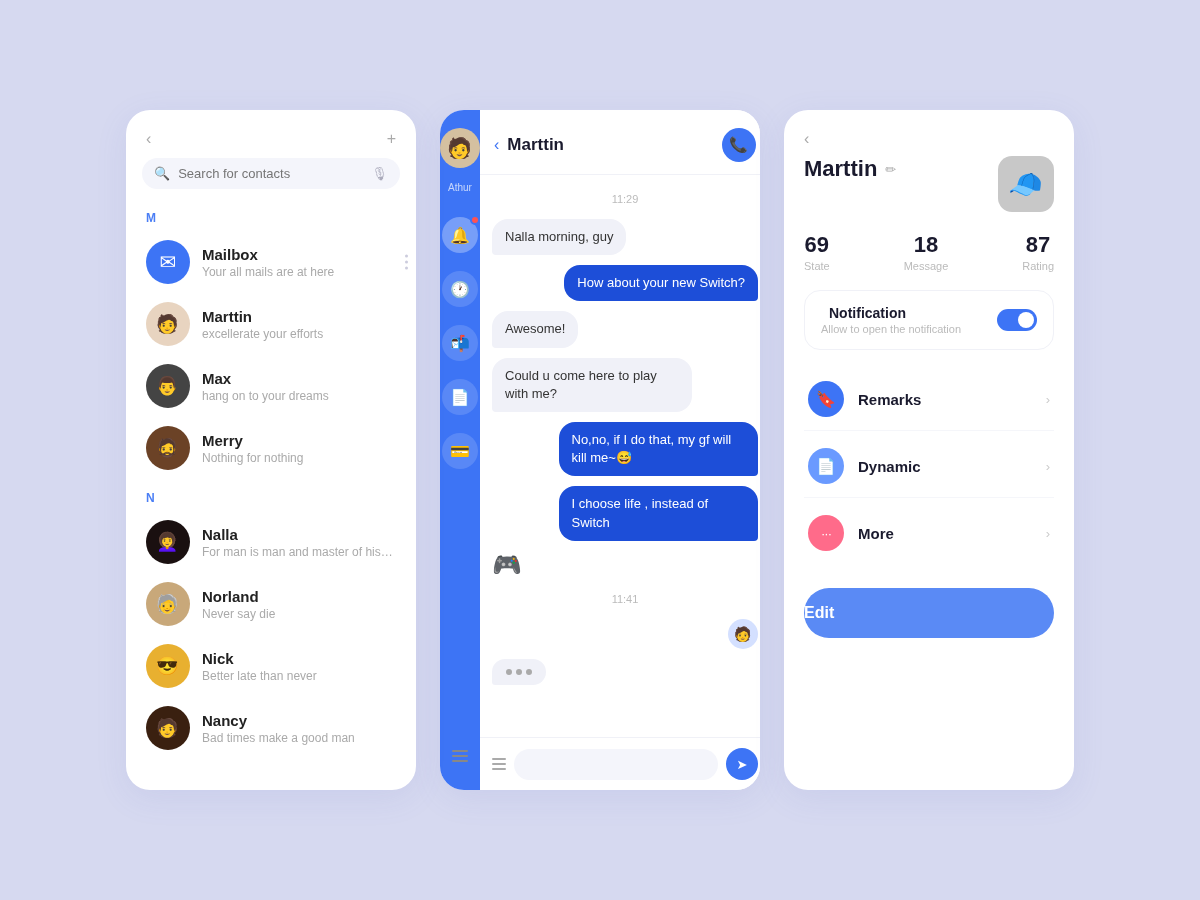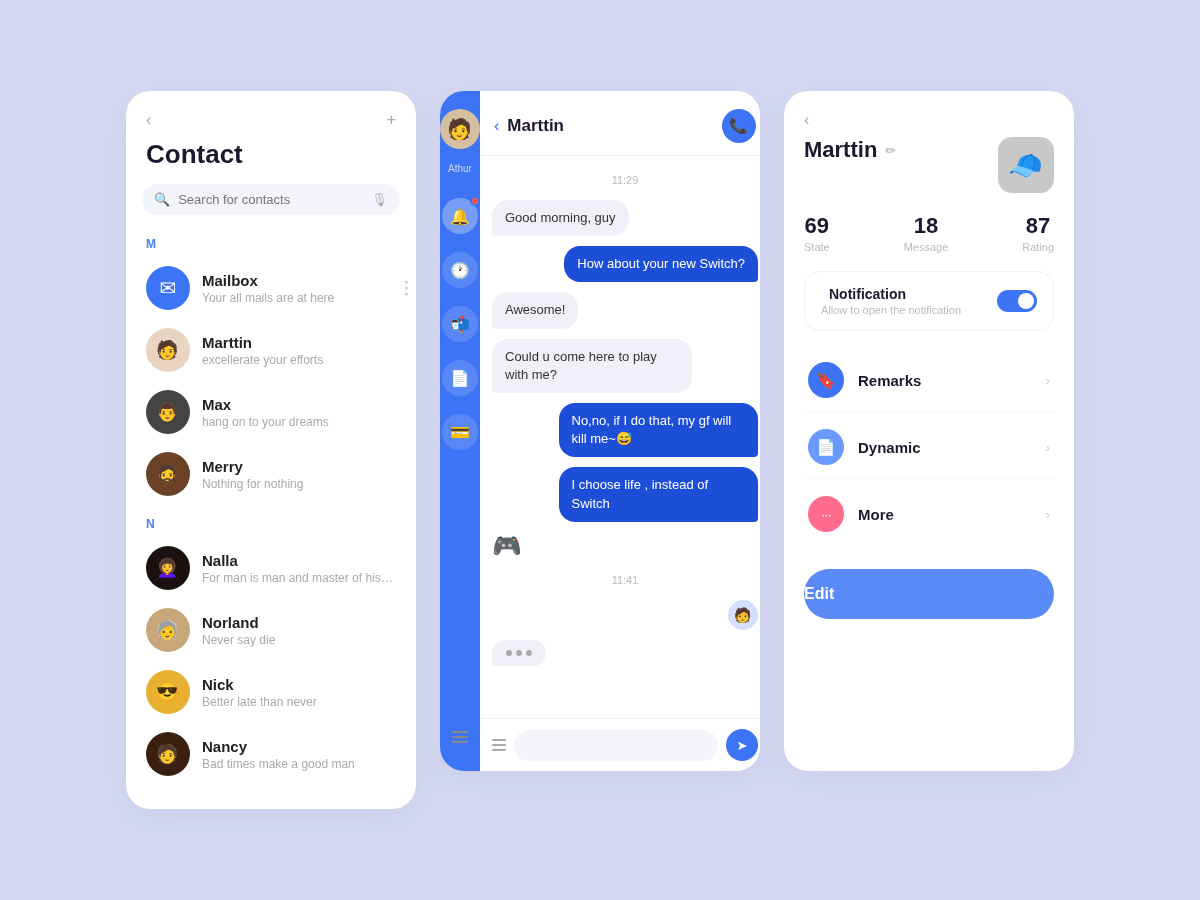--- a/index.html
+++ b/index.html
@@ -434,21 +434,20 @@
 </head>
 <body>
 
 <div class="screen-container">
 
   <div class="panel contact-panel">
     <div class="top-bar">
       <span>‹</span>
       <span>+</span>
     </div>
-    <div class="title">Contact</div>
     <div class="search-bar">
       <span class="search-icon-svg">🔍</span>
       <input type="text" placeholder="Search for contacts" style="">
       <span class="mic-icon-svg">🎙</span>
     </div>
 
     <div class="contact-list">
       <div class="section-letter">M</div>
 
       <div class="contact-item">
@@ -555,21 +554,21 @@
           <span class="chat-back">‹</span>
           <span class="chat-name">Marttin</span>
         </div>
         <div class="call-btn">📞</div>
       </div>
 
       <div class="chat-messages">
         <div class="msg-time">11:29</div>
 
         <div class="msg-row left">
-          <div class="bubble left-bubble">Good morning, guy</div>
+          <div class="bubble left-bubble">Nalla morning, guy</div>
         </div>
         <div class="msg-row right">
           <div class="bubble right-bubble">How about your new Switch?</div>
         </div>
         <div class="msg-row left">
           <div class="bubble left-bubble">Awesome!</div>
         </div>
         <div class="msg-row left">
           <div class="bubble left-bubble">Could u come here to play with me?</div>
         </div>

